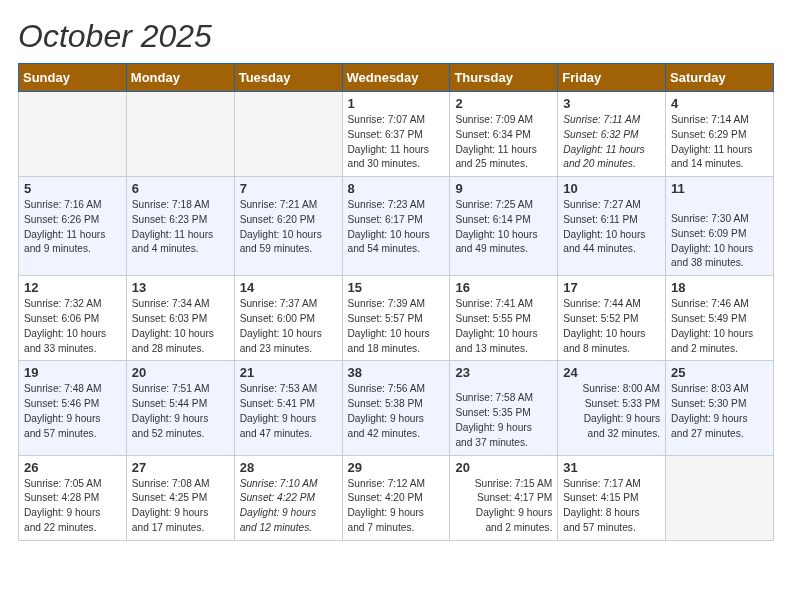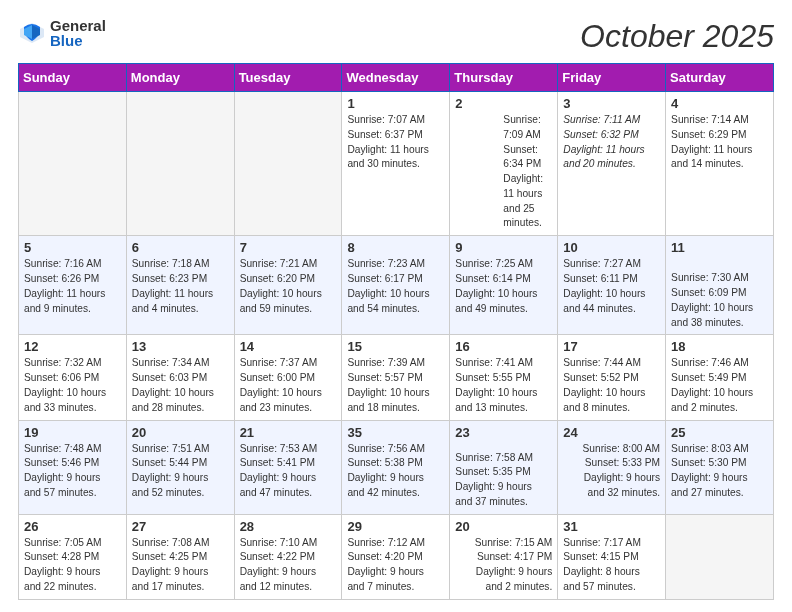--- a/index.html
+++ b/index.html
@@ -56,21 +56,21 @@
       font-size: 15px;
       color: #555;
       margin-top: 2px;
     }
     .calendar {
       width: 100%;
       border-collapse: collapse;
       border: 1px solid #bbb;
     }
     .calendar th {
-      background: #a21caf;
+      background: #a16207;
       color: #fff;
       font-size: 13px;
       font-weight: bold;
       padding: 6px 4px;
       text-align: left;
       border: 1px solid #1565c0;
     }
     .calendar td {
       vertical-align: top;
       border: 1px solid #ccc;
@@ -96,33 +96,20 @@
     }
     .row-alt td {
       background: #f0f4ff;
     }
   </style>
 </head>
 <body>
 
 <div class="page">
   <div class="header">
-    <div class="logo">
-      <svg class="logo-icon" viewBox="0 0 28 28">
-        <rect x="0" y="0" width="28" height="28" fill="white"></rect>
-        <polygon points="14,4 26,10 26,18 14,24 2,18 2,10" fill="#1565c0" opacity="0.15"></polygon>
-        <path d="M6,8 Q14,2 22,8 L22,14 Q18,20 14,22 Q10,20 6,14 Z" fill="#1a73e8"></path>
-        <path d="M14,6 L22,10 L22,16 L14,20 Z" fill="#1565c0"></path>
-        <path d="M6,10 L14,6 L14,20 L6,16 Z" fill="#42a5f5"></path>
-      </svg>
-      <div class="logo-text">
-        <span class="logo-general">General</span>
-        <span class="logo-blue">Blue</span>
-      </div>
-    </div>
     <div class="title-block">
       <div class="month-title">October 2025</div>
     </div>
   </div>
 
   <table class="calendar">
     <thead>
       <tr>
       <th>Sunday</th>
           <th>Monday</th>
@@ -140,21 +127,21 @@
           <td class="empty"></td>
           <td>
             <div class="day-number">1</div>
             <div class="day-info" style="white-space: pre-line;">Sunrise: 7:07 AM
 Sunset: 6:37 PM
 Daylight: 11 hours
 and 30 minutes.</div>
           </td>
           <td>
             <div class="day-number">2</div>
-            <div class="day-info" style="white-space: pre-line; margin-left: 48px;">Sunrise: 7:09 AM
+            <div class="day-info" style="white-space: pre-line;">Sunrise: 7:09 AM
 Sunset: 6:34 PM
 Daylight: 11 hours
 and 25 minutes.</div>
           </td>
           <td>
             <div class="day-number">3</div>
             <div class="day-info" style="white-space: pre-line; font-style: italic;">Sunrise: 7:11 AM
 Sunset: 6:32 PM
 Daylight: 11 hours
 and 20 minutes.</div>
@@ -285,21 +272,21 @@
 and 52 minutes.</div>
           </td>
           <td>
             <div class="day-number">21</div>
             <div class="day-info" style="white-space: pre-line;">Sunrise: 7:53 AM
 Sunset: 5:41 PM
 Daylight: 9 hours
 and 47 minutes.</div>
           </td>
           <td>
-            <div class="day-number">35</div>
+            <div class="day-number">38</div>
             <div class="day-info" style="white-space: pre-line;">Sunrise: 7:56 AM
 Sunset: 5:38 PM
 Daylight: 9 hours
 and 42 minutes.</div>
           </td>
           <td>
             <div class="day-number">23</div>
             <div class="day-info" style="white-space: pre-line; margin-top: 11px;">Sunrise: 7:58 AM
 Sunset: 5:35 PM
 Daylight: 9 hours
@@ -330,21 +317,21 @@
           </td>
           <td>
             <div class="day-number">27</div>
             <div class="day-info" style="white-space: pre-line;">Sunrise: 7:08 AM
 Sunset: 4:25 PM
 Daylight: 9 hours
 and 17 minutes.</div>
           </td>
           <td>
             <div class="day-number">28</div>
-            <div class="day-info" style="white-space: pre-line;">Sunrise: 7:10 AM
+            <div class="day-info" style="white-space: pre-line; font-style: italic;">Sunrise: 7:10 AM
 Sunset: 4:22 PM
 Daylight: 9 hours
 and 12 minutes.</div>
           </td>
           <td>
             <div class="day-number">29</div>
             <div class="day-info" style="white-space: pre-line;">Sunrise: 7:12 AM
 Sunset: 4:20 PM
 Daylight: 9 hours
 and 7 minutes.</div>

